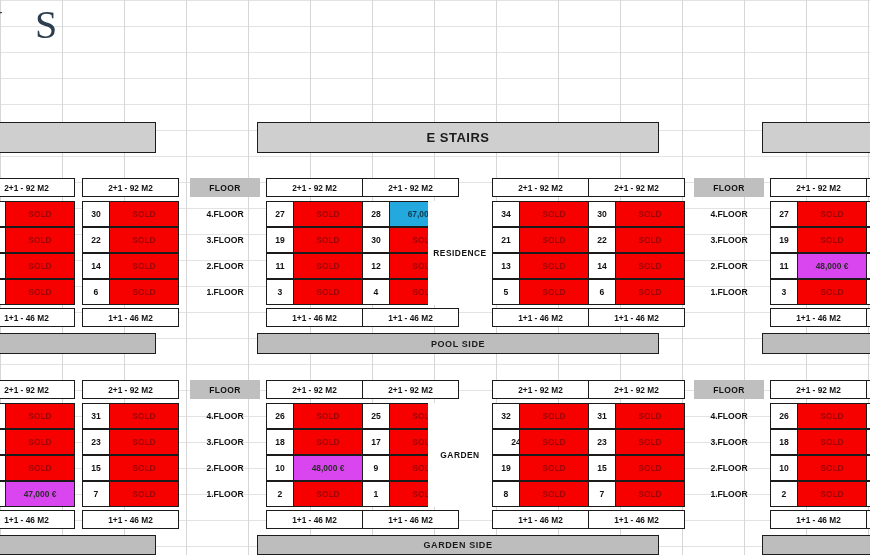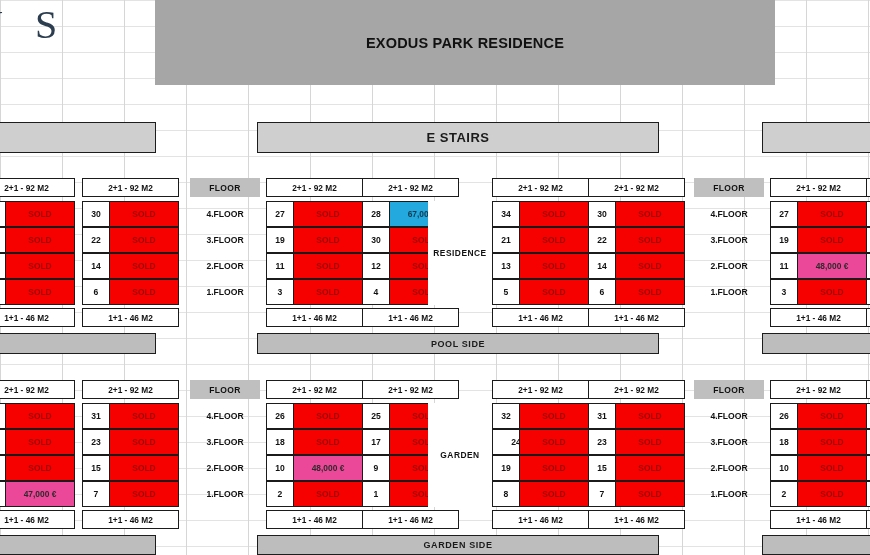--- a/index.html
+++ b/index.html
@@ -81,43 +81,40 @@
   }
 
   
   .st-cell{
     border:1.4px solid #1b1b1b;
     display:flex;align-items:center;justify-content:center;
     font-size:8.4px;font-weight:bold;white-space:nowrap;
   }
   .st-sold{background:#f70000;color:#9a0606;}
   .st-price-blue{background:#23a9de;color:#123a4d;}
-  .st-price-white{background:#ec4899;color:#2b2b2b;}
+  .st-price-white{background:#d946ef;color:#2b2b2b;}
 
   
   .svc-label{
     display:flex;align-items:center;justify-content:center;
     font-size:8.4px;font-weight:bold;color:#111;letter-spacing:.5px;
     background:#ffffff;
   }
 
   
   .mask{background:#ffffff;}
 </style>
 </head>
 <body>
 
 <div id="sheet">
   <div class="gridlines"></div>
 
   <div class="abs logo">U S</div>
 
-  <div class="abs title-banner">
-    <span class="t">EXODUS PARK RESIDENCE</span>
-  </div>
 
   <div id="dyn">
       <div class="abs block-bar" style="left: -60px; top: 122px; width: 216px; height: 31px;"></div>
       <div class="abs block-bar" style="left: 257px; top: 122px; width: 402px; height: 31px;">E STAIRS</div>
       <div class="abs block-bar" style="left: 762px; top: 122px; width: 216px; height: 31px;"></div>
       <div class="abs num-cell" style="left: -22px; top: 201px; width: 28px; height: 26px;">29</div>
       <div class="abs st-cell st-sold" style="left: 5px; top: 201px; width: 70px; height: 26px;">SOLD</div>
       <div class="abs num-cell" style="left: -22px; top: 227px; width: 28px; height: 26px;">21</div>
       <div class="abs st-cell st-sold" style="left: 5px; top: 227px; width: 70px; height: 26px;">SOLD</div>
       <div class="abs num-cell" style="left: -22px; top: 253px; width: 28px; height: 26px;">13</div>

